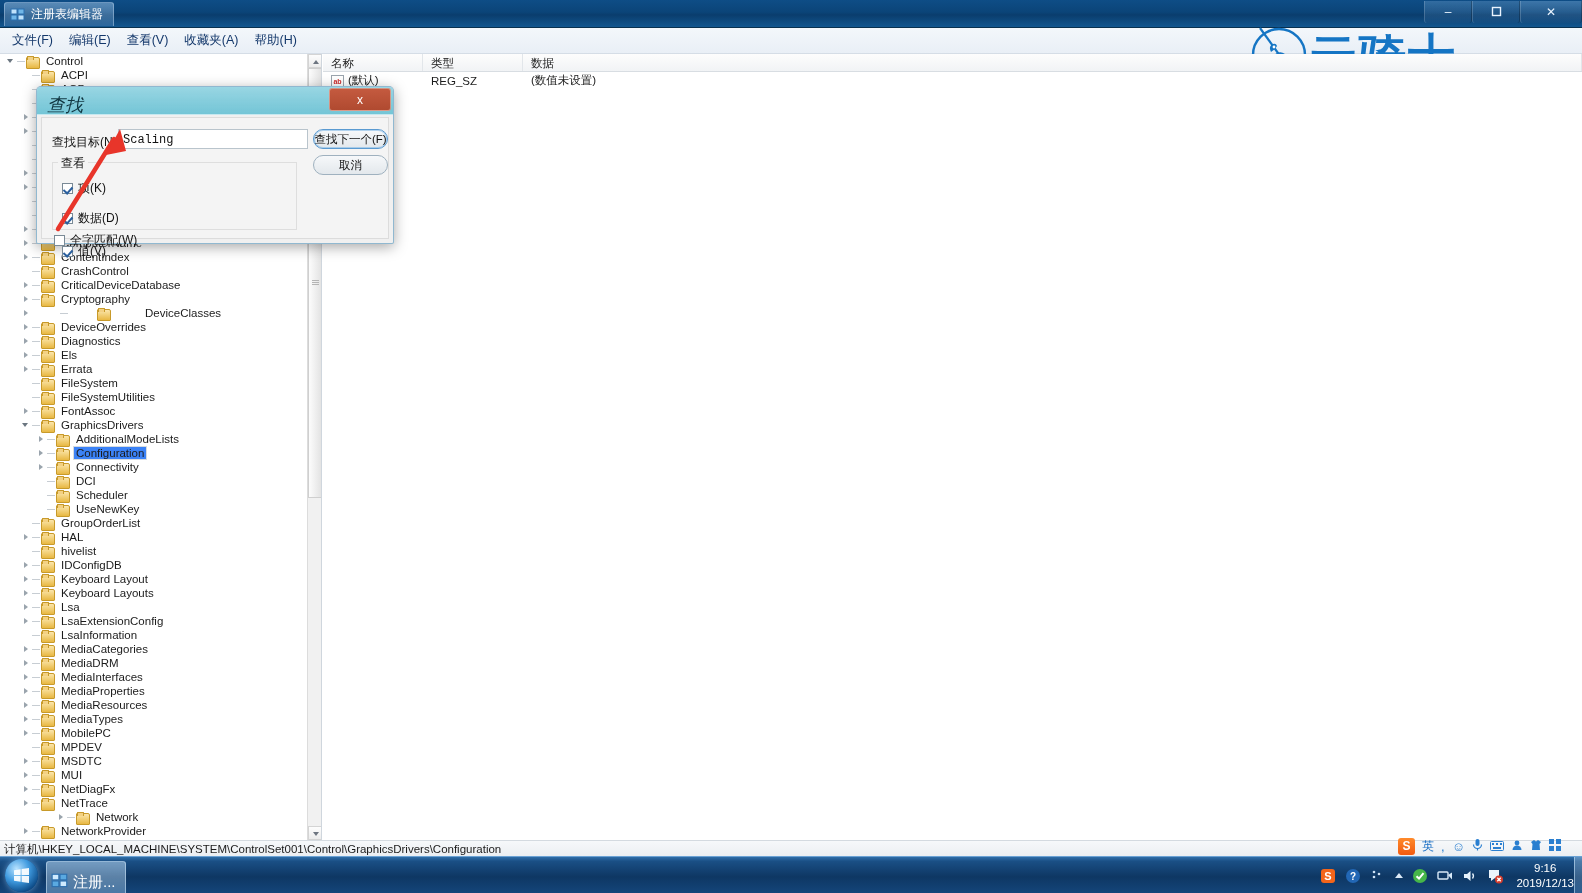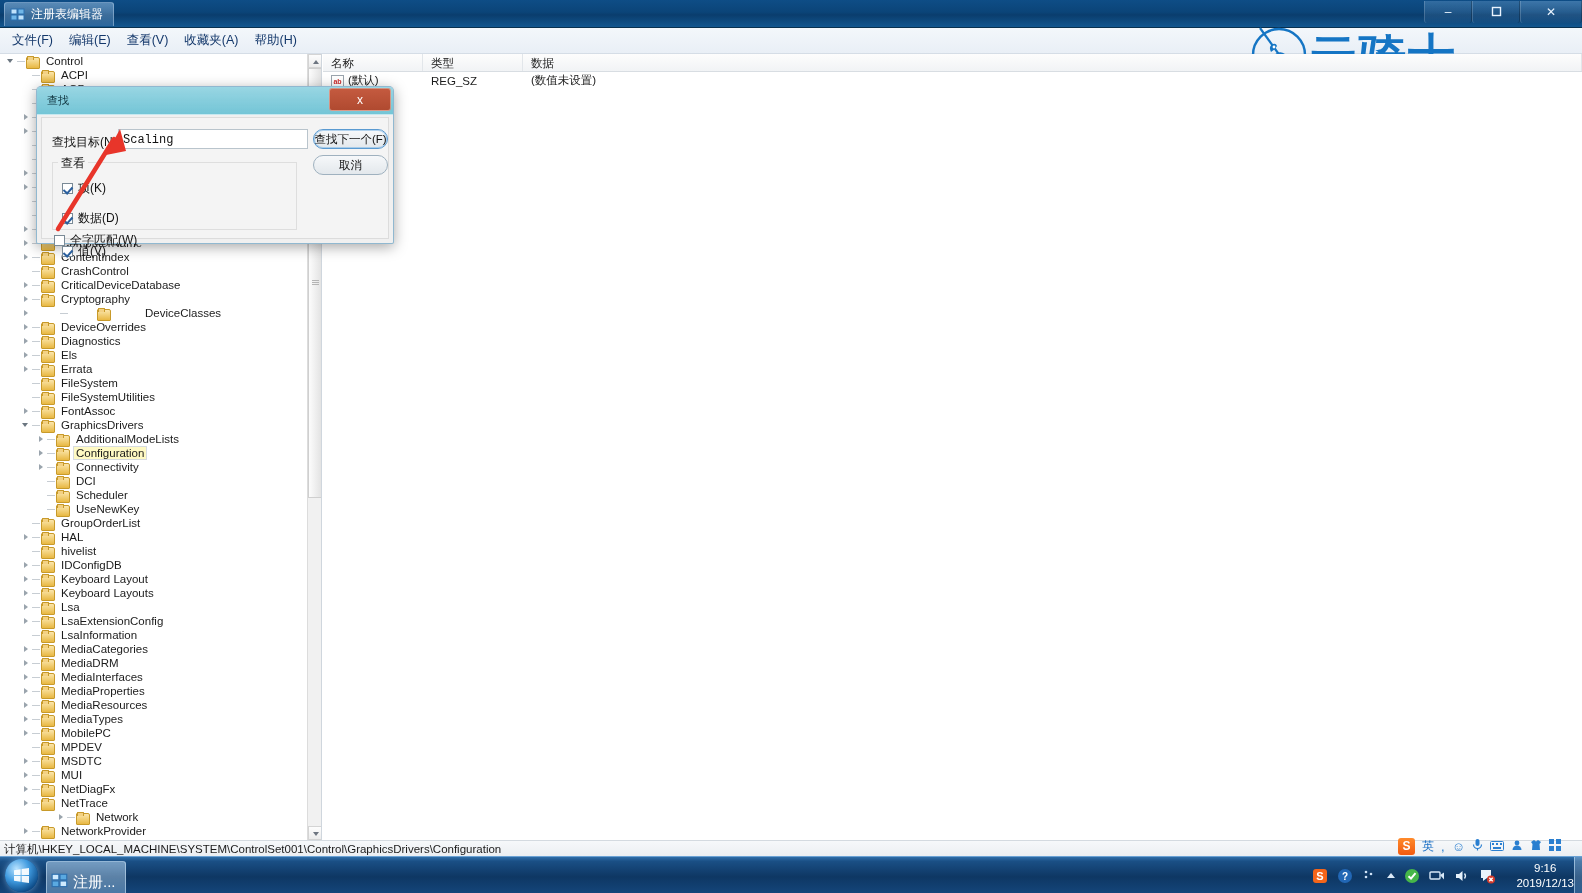--- a/index.html
+++ b/index.html
@@ -105,21 +105,21 @@
     content:""; position:absolute; left:0; top:1px; width:12px; height:10px;
     background: linear-gradient(to bottom,#fbe6ab,#e8b843);
     border:1px solid #c89a2a; border-radius:1px 2px 1px 1px;
   }
   .folder::after {
     content:""; position:absolute; left:1px; top:0px; width:5px; height:3px;
     background:#f3d184; border:1px solid #c89a2a; border-bottom:none; border-radius:1px 1px 0 0;
   }
   .tlabel { padding:0 3px; }
   .tnode.sel .tlabel {
-    background:#fef9c3; border:1px solid #d6dbe0; padding:0 2px;
+    background:#3b82f6; border:1px solid #d6dbe0; padding:0 2px;
   }
 
   .tree-scroll {
     position:absolute; right:0; top:0; width:14px; height:786px;
     background:#f1f1f1; border-left:1px solid #dcdcdc;
   }
   .ts-up, .ts-down {
     position:absolute; left:0; width:14px; height:14px;
     background:linear-gradient(to bottom,#fdfdfd,#ececec);
     border:1px solid #d4d4d4;
@@ -182,21 +182,21 @@
     box-shadow:0 3px 14px rgba(0,0,0,.35);
     background:#f0f0f0;
   }
   .fd-title {
     position:relative; height:28px;
     background: linear-gradient(to bottom, rgba(140,210,225,.88), rgba(95,190,210,.86));
     border-radius:4px 4px 0 0;
     border-bottom:1px solid rgba(255,255,255,.45);
   }
   .fd-title .t {
-    position:absolute; left:10px; top:6px; font-size:11px; color:#10343f;
+    position:absolute; left:10px; top:6px; font-size:18px; color:#10343f;font-style:italic;
   }
   .fd-close {
     position:absolute; right:2px; top:1px; width:62px; height:23px;
     background: linear-gradient(to bottom,#c45a3f,#b04a30);
     border:1px solid rgba(255,255,255,.4);
     border-radius:3px;
     color:#ffffff; font-size:12px;
     display:flex; align-items:center; justify-content:center;
   }
   .fd-body {
@@ -271,21 +271,21 @@
     display:flex; align-items:center; gap:4px; padding-left:4px;
     color:#fff; font-size:15px; white-space:nowrap;
   }
   .tray {
     position:absolute; right:0; top:0; height:37px; display:flex; align-items:center; gap:9px;
     padding-right:6px;
   }
   .tray .ticon { width:16px; height:16px; }
   .tray .clock {
     text-align:center; color:#ffffff; font-size:11.5px; line-height:15px;
-    margin-left:12px; margin-right:2px;
+    margin-left:4px; margin-right:2px;
   }
   .tray .tri {
     width:0; height:0; border-left:4px solid transparent; border-right:4px solid transparent;
     border-bottom:5px solid #dbe9f7;
   }
   .showdesk {
     position:absolute; right:0; top:0; width:8px; height:37px;
     background:linear-gradient(to bottom, rgba(180,215,245,.35), rgba(120,170,215,.25));
     border-left:1px solid rgba(200,228,250,.6);
   }

